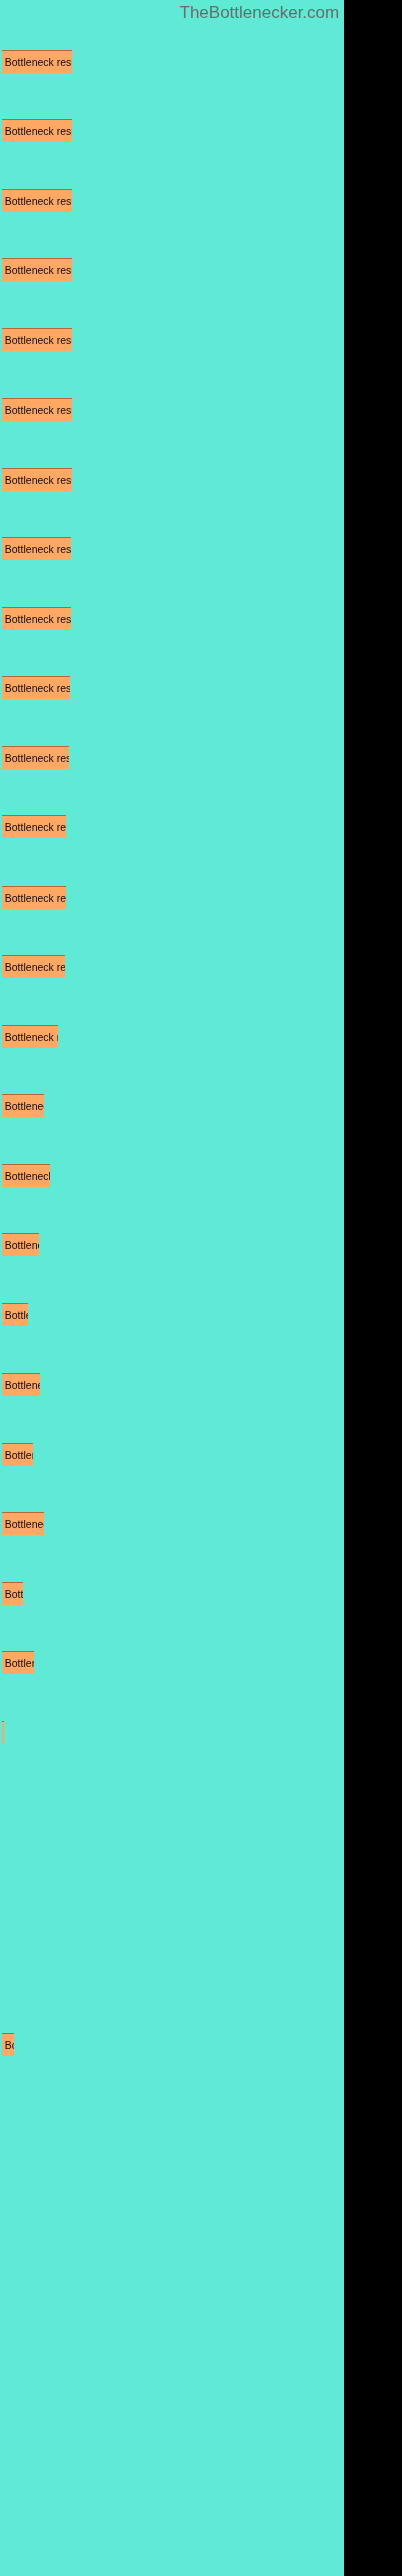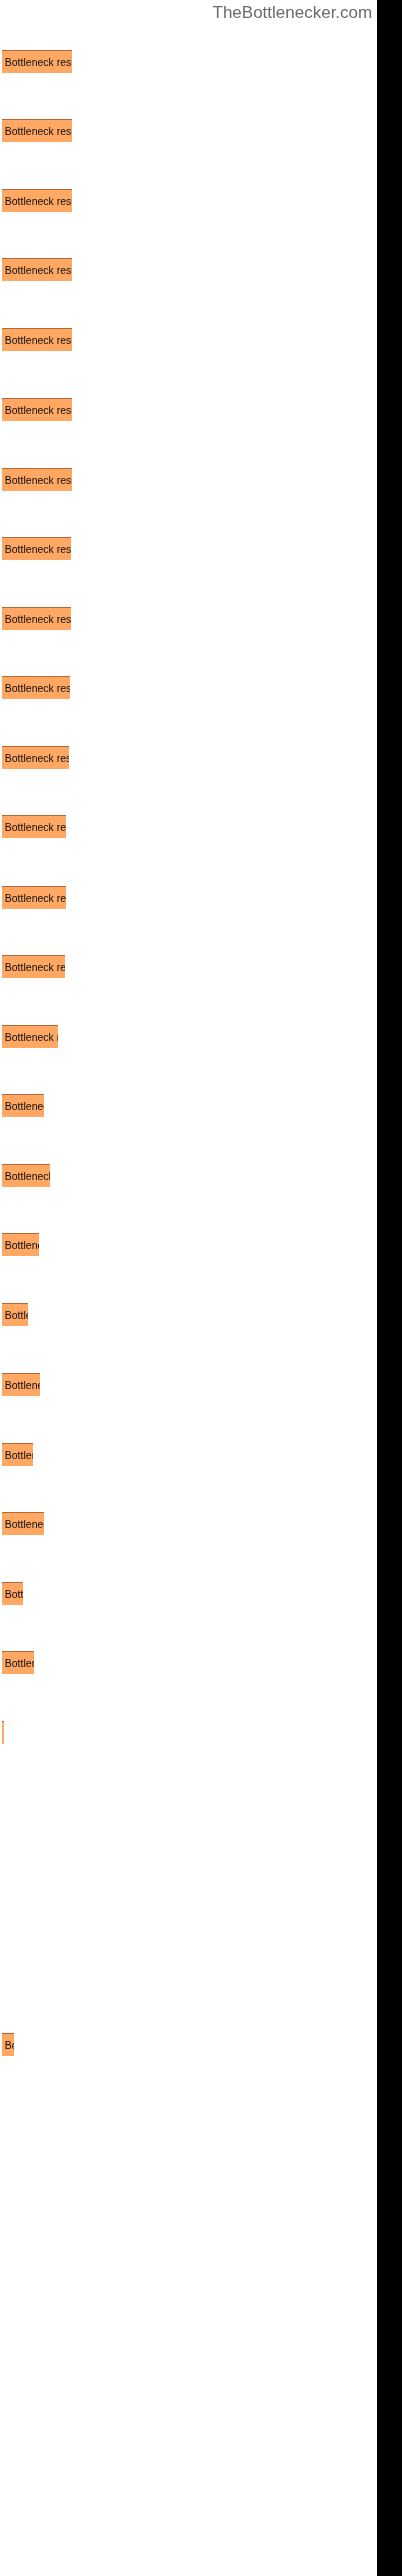--- a/index.html
+++ b/index.html
@@ -11,23 +11,23 @@
   body {
     width: 403px;
     height: 2576px;
     position: relative;
     overflow: hidden;
     font-family: "Liberation Sans", sans-serif;
     -webkit-font-smoothing: antialiased;
   }
   #page {
     position: relative;
-    width: 377px;
+    width: 344px;
     height: 2576px;
-    background: #ffffff;
+    background: #5eead4;
   }
   #site-title {
     position: absolute;
     top: 1.6px;
     right: 4.8px;
     color: #6b6b6b;
     font-family: "Liberation Sans", sans-serif;
     font-size: 17px;
     font-weight: 400;
     letter-spacing: 0px;

